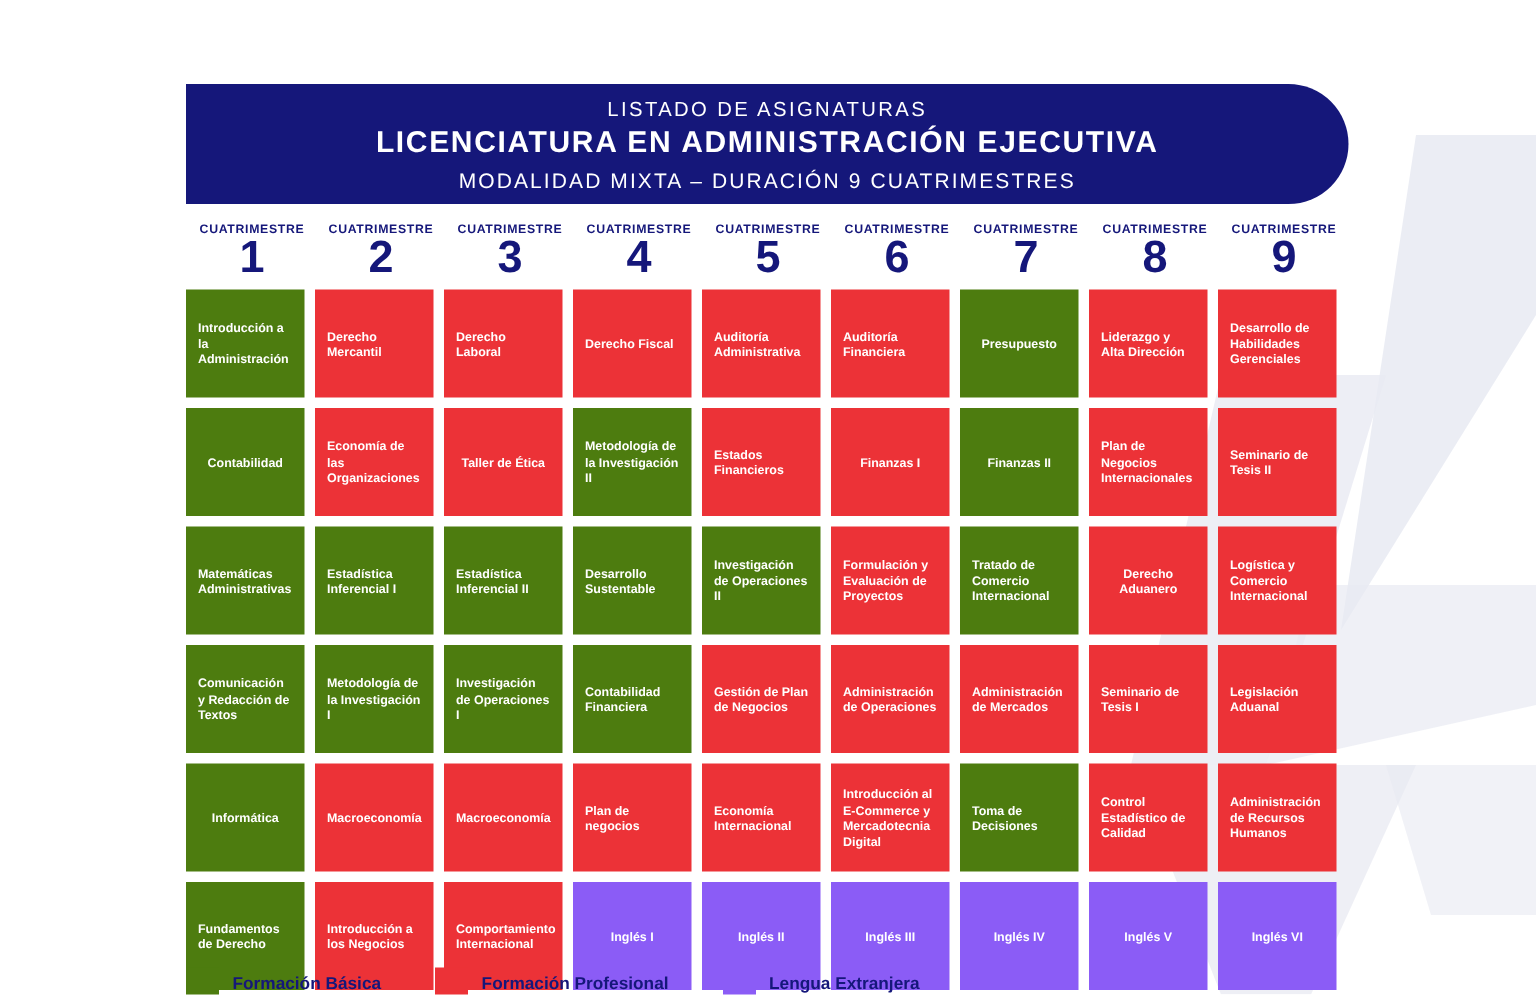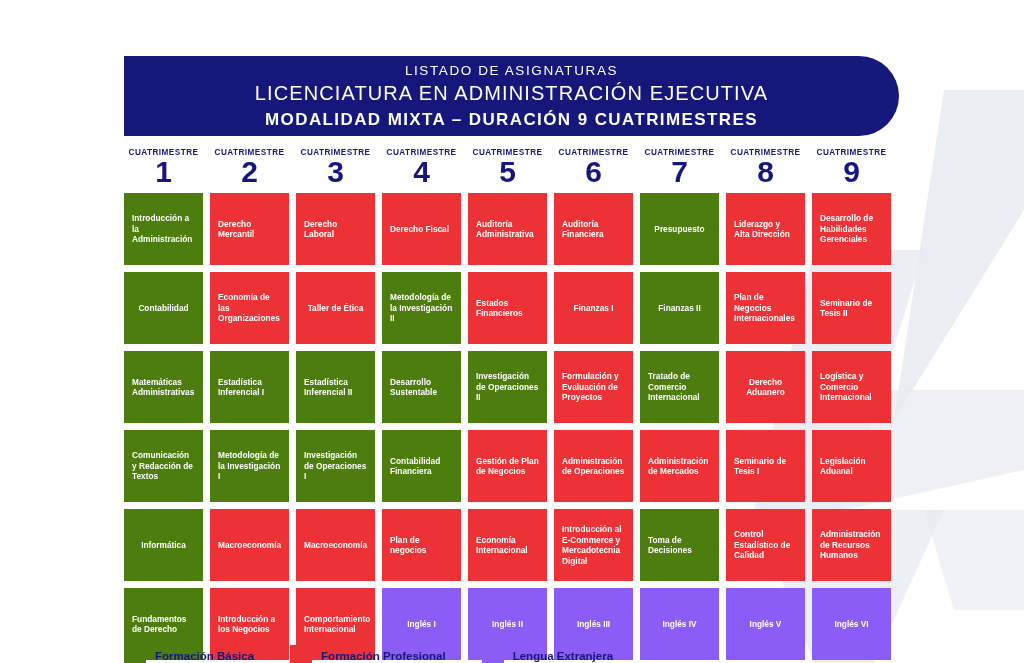--- a/index.html
+++ b/index.html
@@ -52,40 +52,41 @@
     align-items: center;
   }
   .banner-line1 {
     font-size: 13.5px;
     letter-spacing: 1.6px;
     font-weight: 400;
     margin-bottom: 4px;
   }
   .banner-line2 {
     font-size: 20px;
-    font-weight: normal;
+    font-weight: bold;
     letter-spacing: 1.1px;
     margin-bottom: 5px;
   }
   .banner-line3 {
-    font-size: 17px;
+    font-size: 14px;
     letter-spacing: 1.4px;
-    font-weight: 700;
+    font-weight: 400;
   }
 
   
   .grid {
     position: absolute;
     left: 124px;
     top: 120px;
     width: 776px;
   }
   .col-headers {
     display: flex;
     gap: 7px;
+    justify-content: center;
   }
   .col-head {
     width: 79px;
     text-align: center;
     color: #15177a;
   }
   .col-head .label {
     font-size: 8.2px;
     font-weight: bold;
     letter-spacing: 0.45px;

